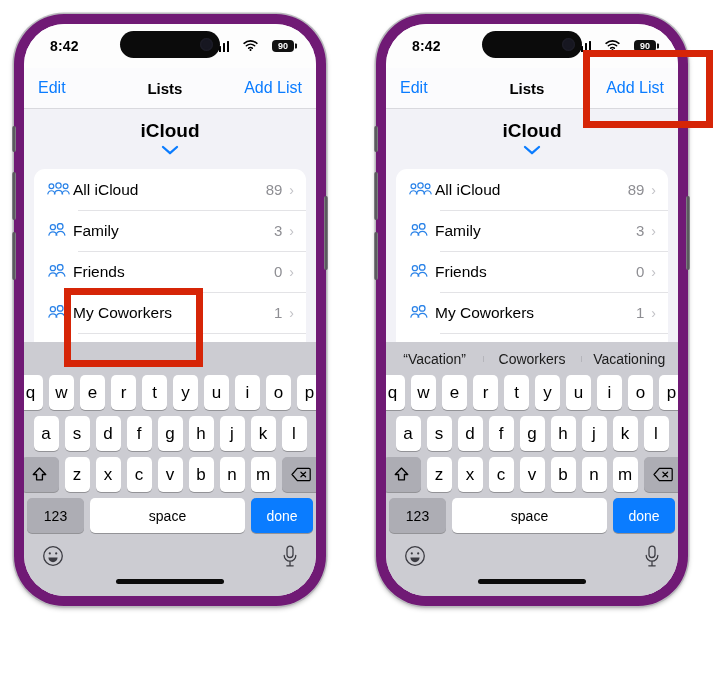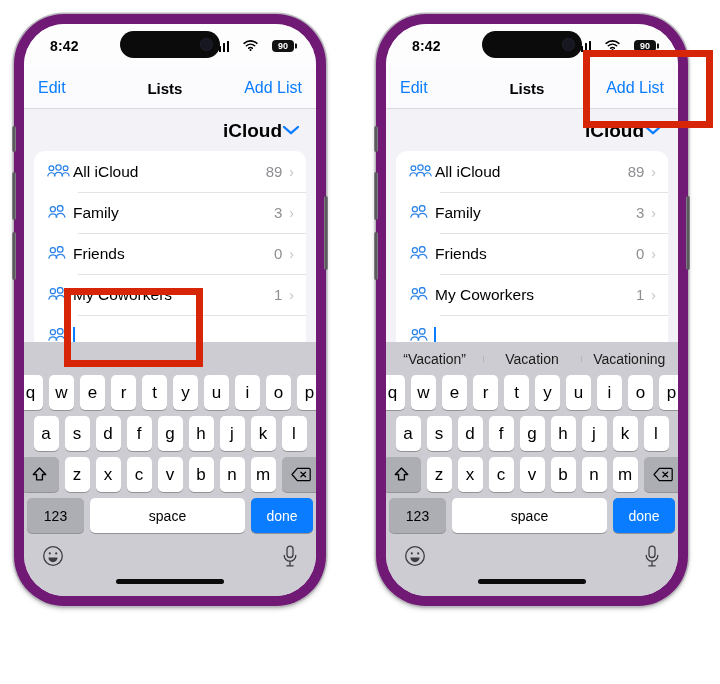--- a/index.html
+++ b/index.html
@@ -87,22 +87,23 @@
     border-bottom: .5px solid #d9d9de;
     font-size: 16px;
   }
   .nav-btn { color: #0a7cff; }
   .nav-title { font-weight: bold; color: #000; font-size: 15px; padding-left: 20px; }
 
   
   .content { flex: 1 1 auto; background: #f2f2f7; overflow: hidden; }
 
   .section-head {
-    display: flex; align-items: center; justify-content: flex-end;
+    display: flex; align-items: center; justify-content: flex-start;
     padding: 11px 16px 9px 16px;
+    flex-direction: column;
   }
   .section-title { font-size: 19px; font-weight: bold; color: #000; }
   .chev-down { color: #0a7cff; }
 
   .card {
     background: #fff; margin: 0 10px; border-radius: 11px; overflow: hidden;
   }
   .row {
     display: flex; align-items: center;
     height: 41px; padding: 0 12px 0 13px;
@@ -498,21 +499,21 @@
           </span>
           <span class="caret" style="flex:0 0 auto;margin-left:-1px;margin-right:auto;"></span>
         </div>
 
       </div>
     </div>
 
     <div class="keyboard">
       <div class="predbar">
         <span class="pred">“Vacation”</span>
-        <span class="pred">Vacation</span>
+        <span class="pred">Coworkers</span>
         <span class="pred">Vacationing</span>
       </div>
 
       <div class="krow">
         <span class="key">q</span>
         <span class="key">w</span>
         <span class="key">e</span>
         <span class="key">r</span>
         <span class="key">t</span>
         <span class="key">y</span>

